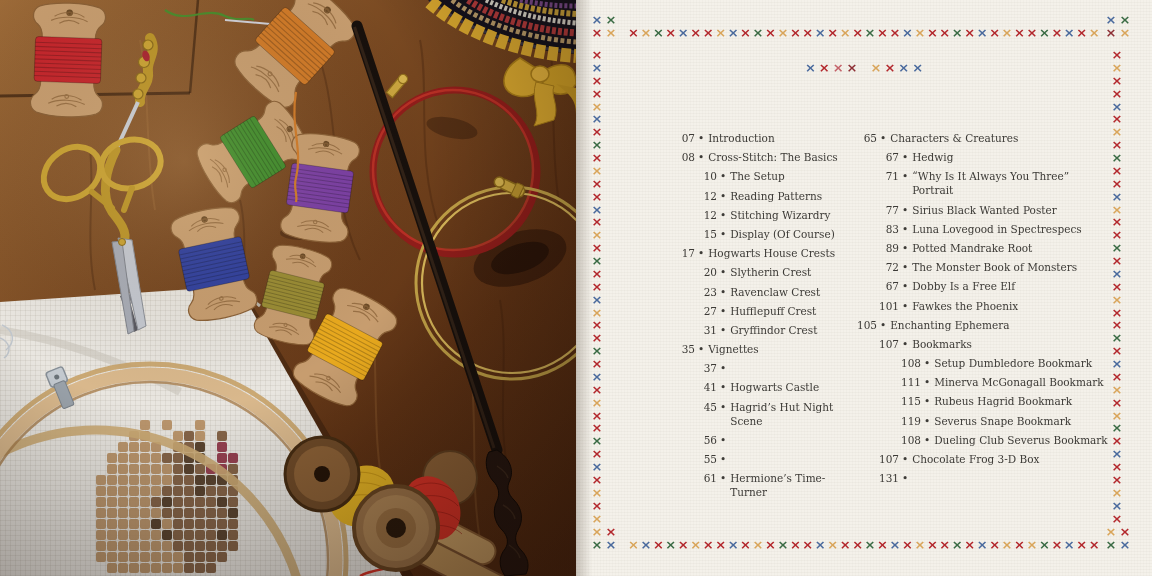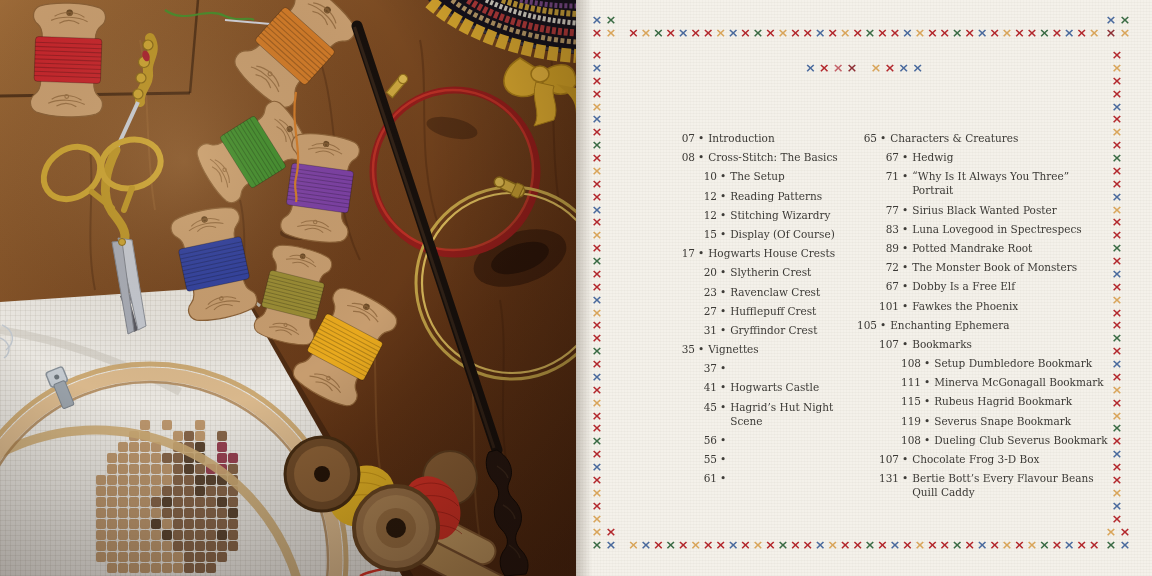--- a/index.html
+++ b/index.html
@@ -723,20 +723,21 @@
             <span class="num">56</span>
             <span class="bull">•</span>
           </div>
           <div class="toc-row lvl1">
             <span class="num">55</span>
             <span class="bull">•</span>
           </div>
           <div class="toc-row lvl1">
             <span class="num">61</span>
             <span class="bull">•</span>
+            <span class="lbl">Hermione’s Time-Turner</span>
           </div>
         </div>
       <div id="toc-right" class="col">
           <div class="toc-row lvl0">
             <span class="num">65</span>
             <span class="bull">•</span>
             <span class="lbl">Characters &amp; Creatures</span>
           </div>
           <div class="toc-row lvl1">
             <span class="num">67</span>
@@ -814,18 +815,17 @@
             <span class="lbl">Dueling Club Severus Bookmark</span>
           </div>
           <div class="toc-row lvl1">
             <span class="num">107</span>
             <span class="bull">•</span>
             <span class="lbl">Chocolate Frog 3-D Box</span>
           </div>
           <div class="toc-row lvl1">
             <span class="num">131</span>
             <span class="bull">•</span>
-            <span class="lbl">Bertie Bott’s Every Flavour Beans Quill Caddy</span>
           </div>
         </div>
     </div>
   </div>
 </div>
 
 </body></html>

